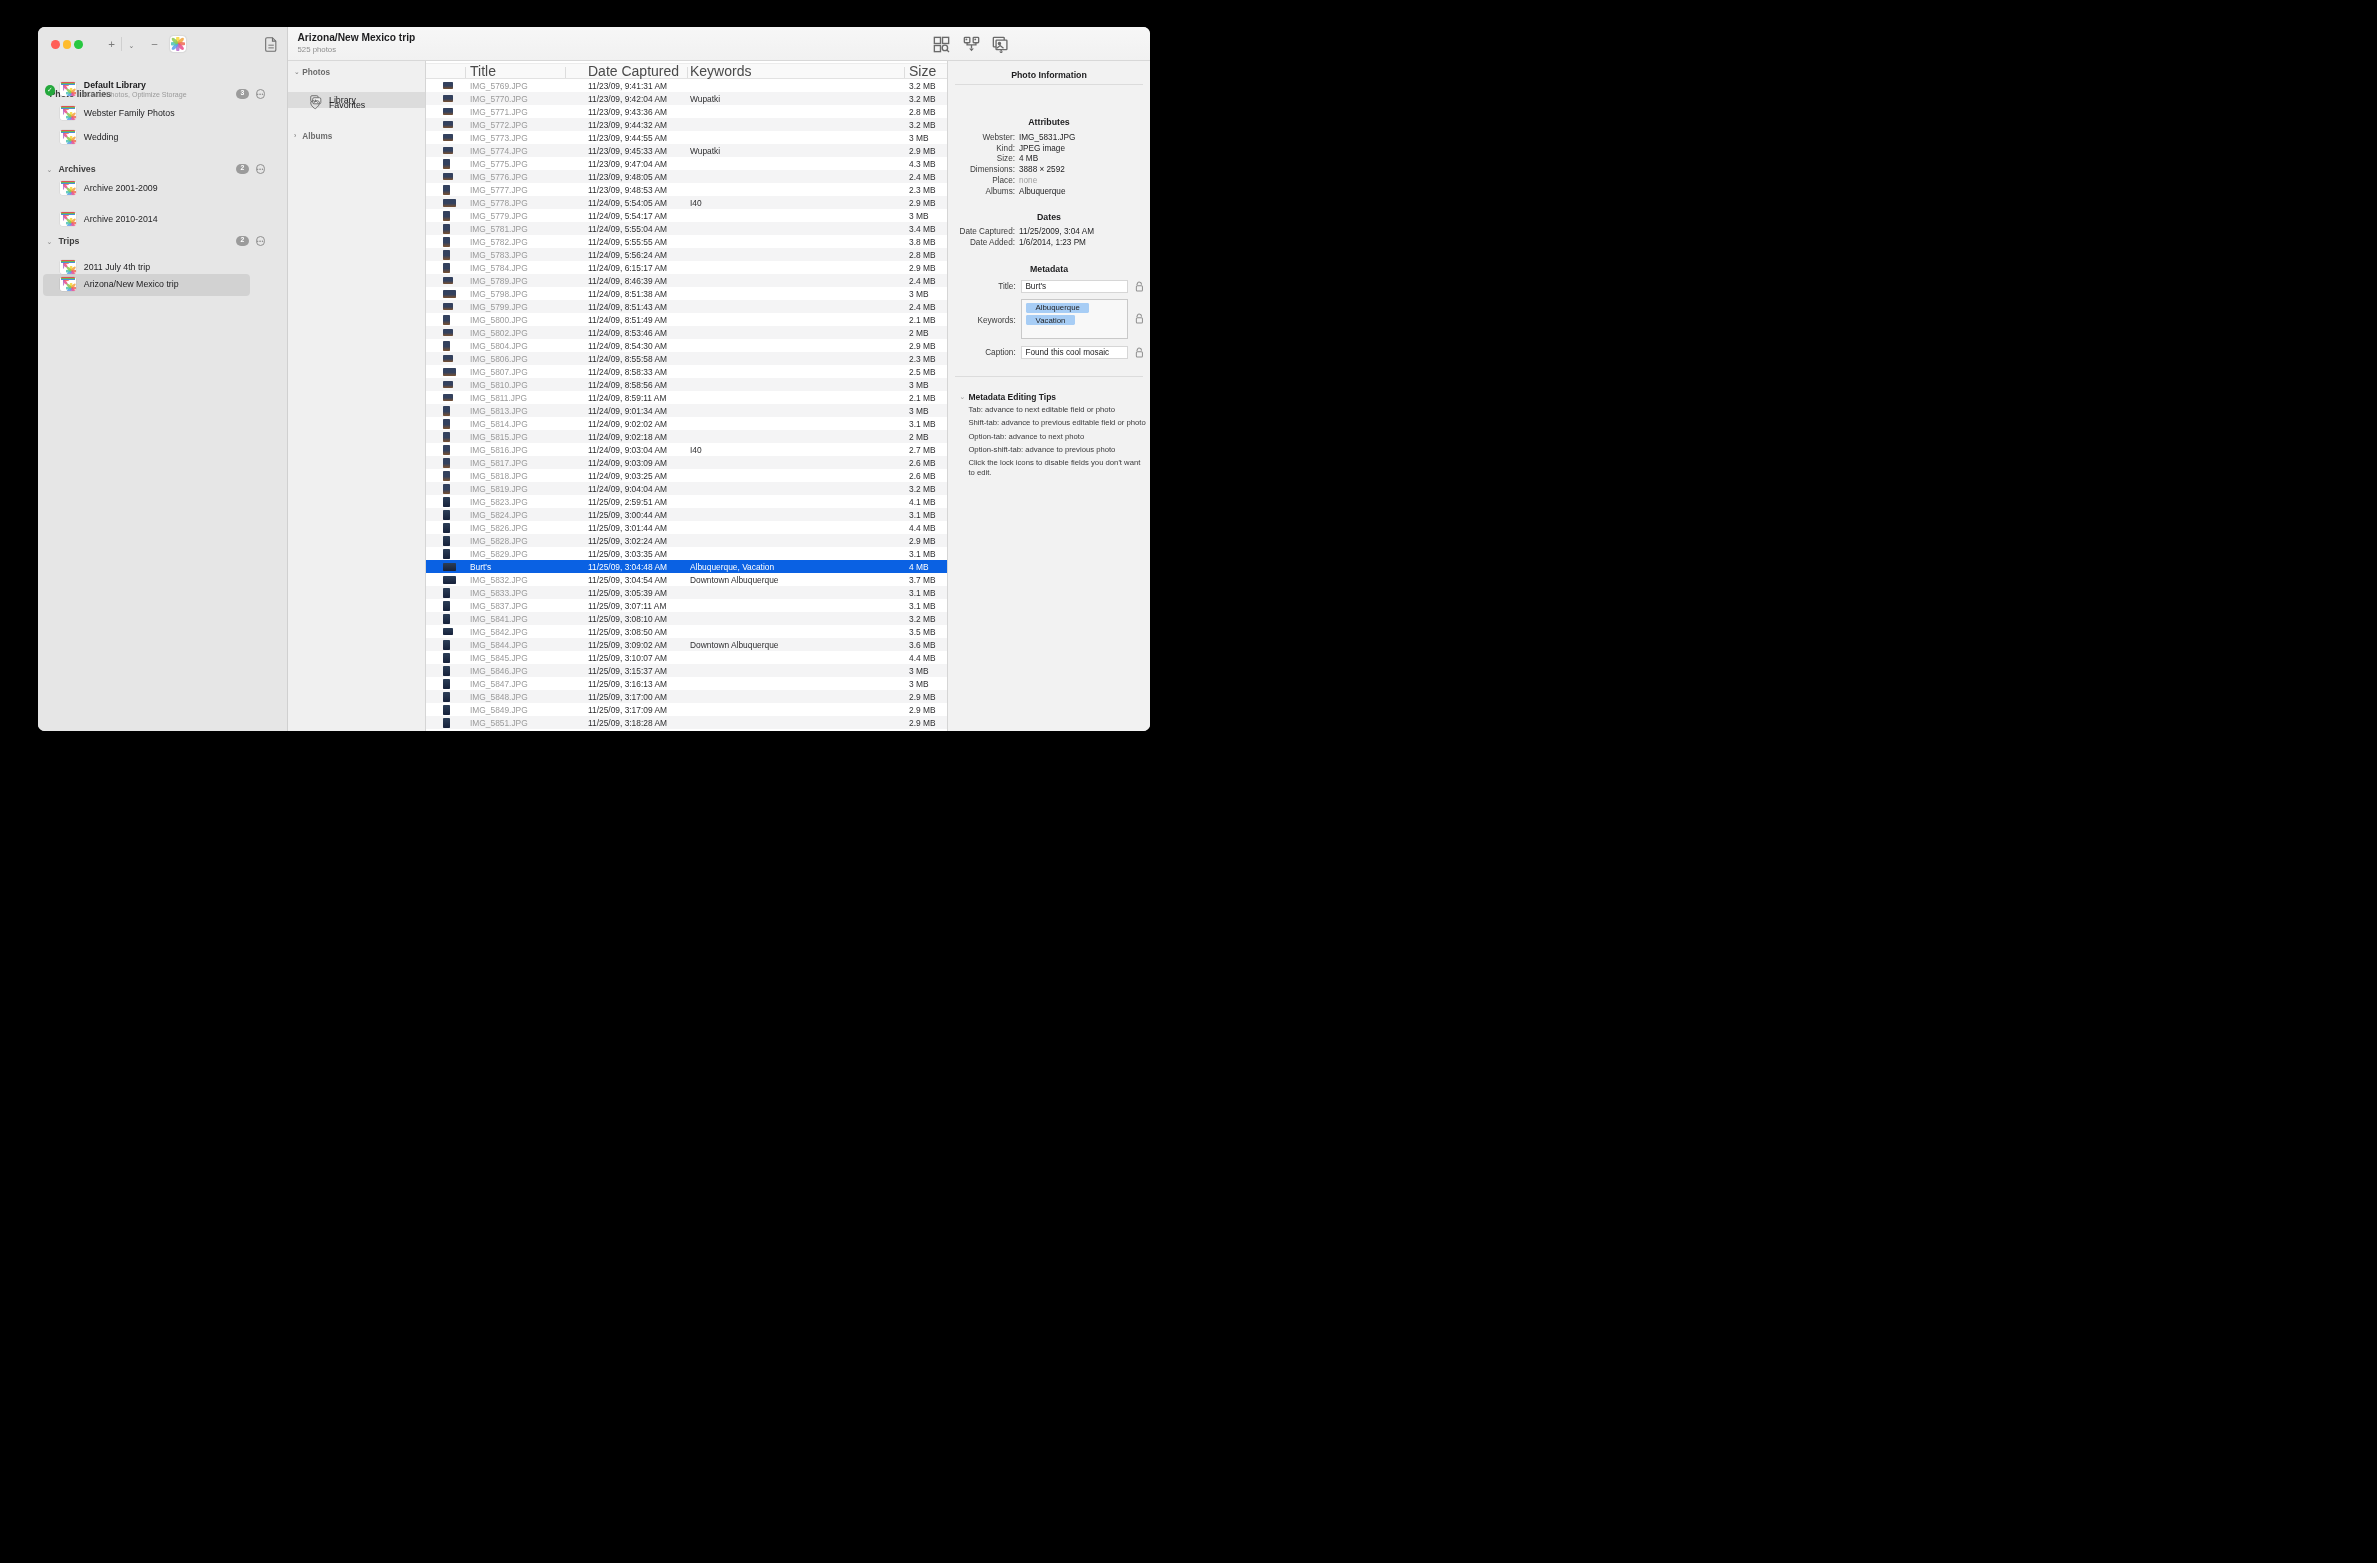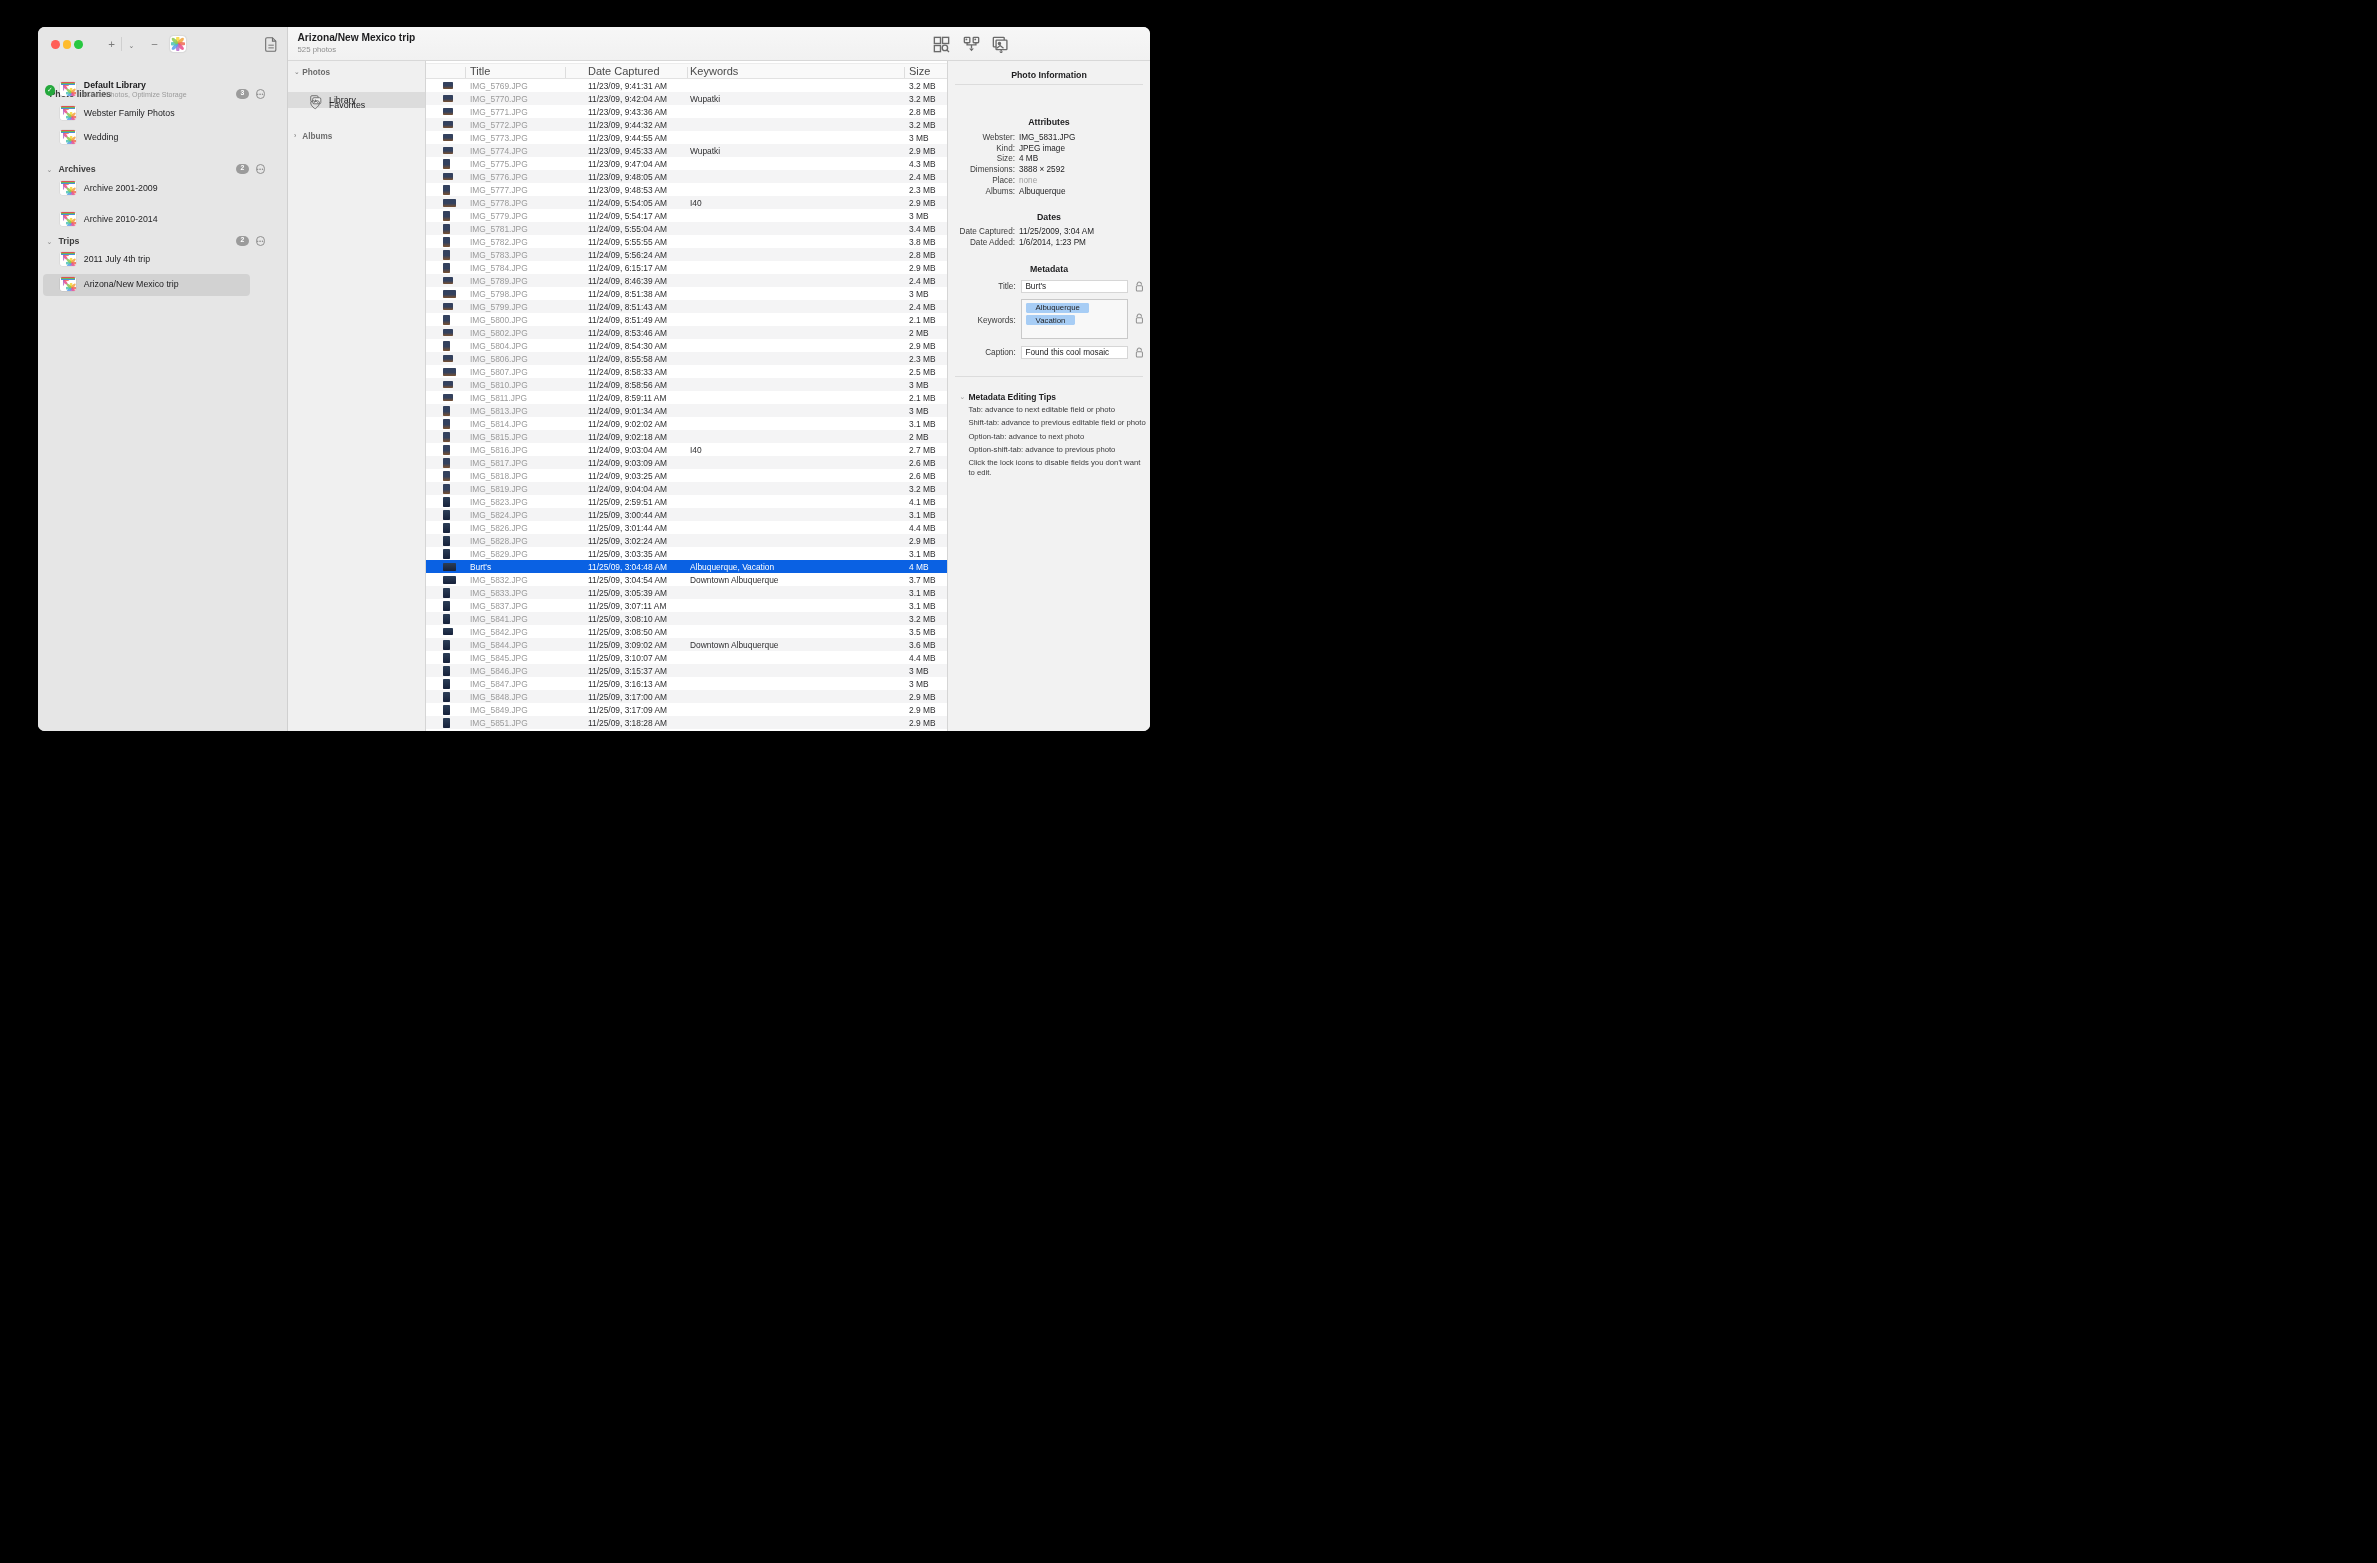--- a/index.html
+++ b/index.html
@@ -47,21 +47,21 @@
   #source{position:absolute;left:250px;top:34px;width:138px;bottom:0;background:#f0f0f0;border-right:0.7px solid #d5d5d5;}
   .src-head{position:absolute;left:0;width:100%;font-size:8.2px;font-weight:bold;color:#6b6b6b;}
   .src-chev{position:absolute;left:6.1px;color:#8e8e8e;font-size:6.8px;}
   .src-item{position:absolute;left:0;width:100%;height:16.3px;display:flex;align-items:center;}
   .src-item.sel{background:#dcdcdc;margin-top:12px;}
   .src-ico{position:absolute;left:22.4px;width:11.5px;text-align:center;color:#6f6f6f;}
   .src-label{position:absolute;left:41px;font-size:8.8px;color:#1d1d1f;}
   
   #table{position:absolute;left:388px;top:34px;width:522px;bottom:0;background:#fff;border-right:0.7px solid #d5d5d5;}
   #thead{position:absolute;left:0;top:2px;width:100%;height:16.3px;background:#f9f9f9;border-top:0.7px solid #ececec;
-    border-bottom:0.7px solid #e2e2e2;display:flex;align-items:center;font-size:11px;color:#4a4a4a;}
+    border-bottom:0.7px solid #e2e2e2;display:flex;align-items:center;font-size:14px;color:#4a4a4a;}
   .hsep{position:absolute;top:2.7px;width:0.7px;height:11px;background:#dddddd;}
   #rows{position:absolute;left:0;top:18.3px;right:0;bottom:0;overflow:hidden;}
   .trow{display:flex;align-items:center;height:13px;font-size:8.4px;color:#2e2e30;}
   .trow.alt{background:#f4f4f5;}
   .trow.sel{background:#0a61e3;color:#fff;}
   .c-thumb{width:44px;padding-left:17px;flex:none;display:flex;align-items:center;}
   .c-title{width:98px;flex:none;color:#9a9a9a;white-space:nowrap;overflow:hidden;}
   .trow.sel .c-title{color:#fff;}
   .c-date{width:122px;flex:none;white-space:nowrap;padding-left:20px;}
   .c-kw{width:219px;flex:none;white-space:nowrap;}
@@ -329,21 +329,21 @@
                   <ellipse cx="0" cy="-4.5" rx="1.9500000000000002" ry="4.5" fill="#8bc74f" fill-opacity="0.85" transform="rotate(315)"></ellipse>
                 </svg>
               </span>
             </div>
             <div>
       <div class="lib-name ">Archive 2010-2014</div>
       </div>
           </div>
         </div>
         <div class="lib-item" style="top: 225px;">
-          <div class="lib-row" style="top:0;justify-content:space-between;">
+          <div class="lib-row" style="top:8px;justify-content:space-between;">
             <div class="lib-card">
     <div class="strips">
                 <div style="background:#e05252"></div>
                 <div style="background:#f5c33b"></div>
                 <div style="background:#71b653"></div>
                 <div style="background:#4a90d9"></div>
               </div>
     <svg style="position:absolute;left:3.1px;top:3.1px" width="10.2" height="10.2" viewBox="0 0 15 15">
                 <ellipse cx="0" cy="-4.5" rx="1.9500000000000002" ry="4.5" fill="#f7d735" fill-opacity="0.85" transform="rotate(0)"></ellipse>
                 <ellipse cx="0" cy="-4.5" rx="1.9500000000000002" ry="4.5" fill="#f2a33c" fill-opacity="0.85" transform="rotate(45)"></ellipse>

